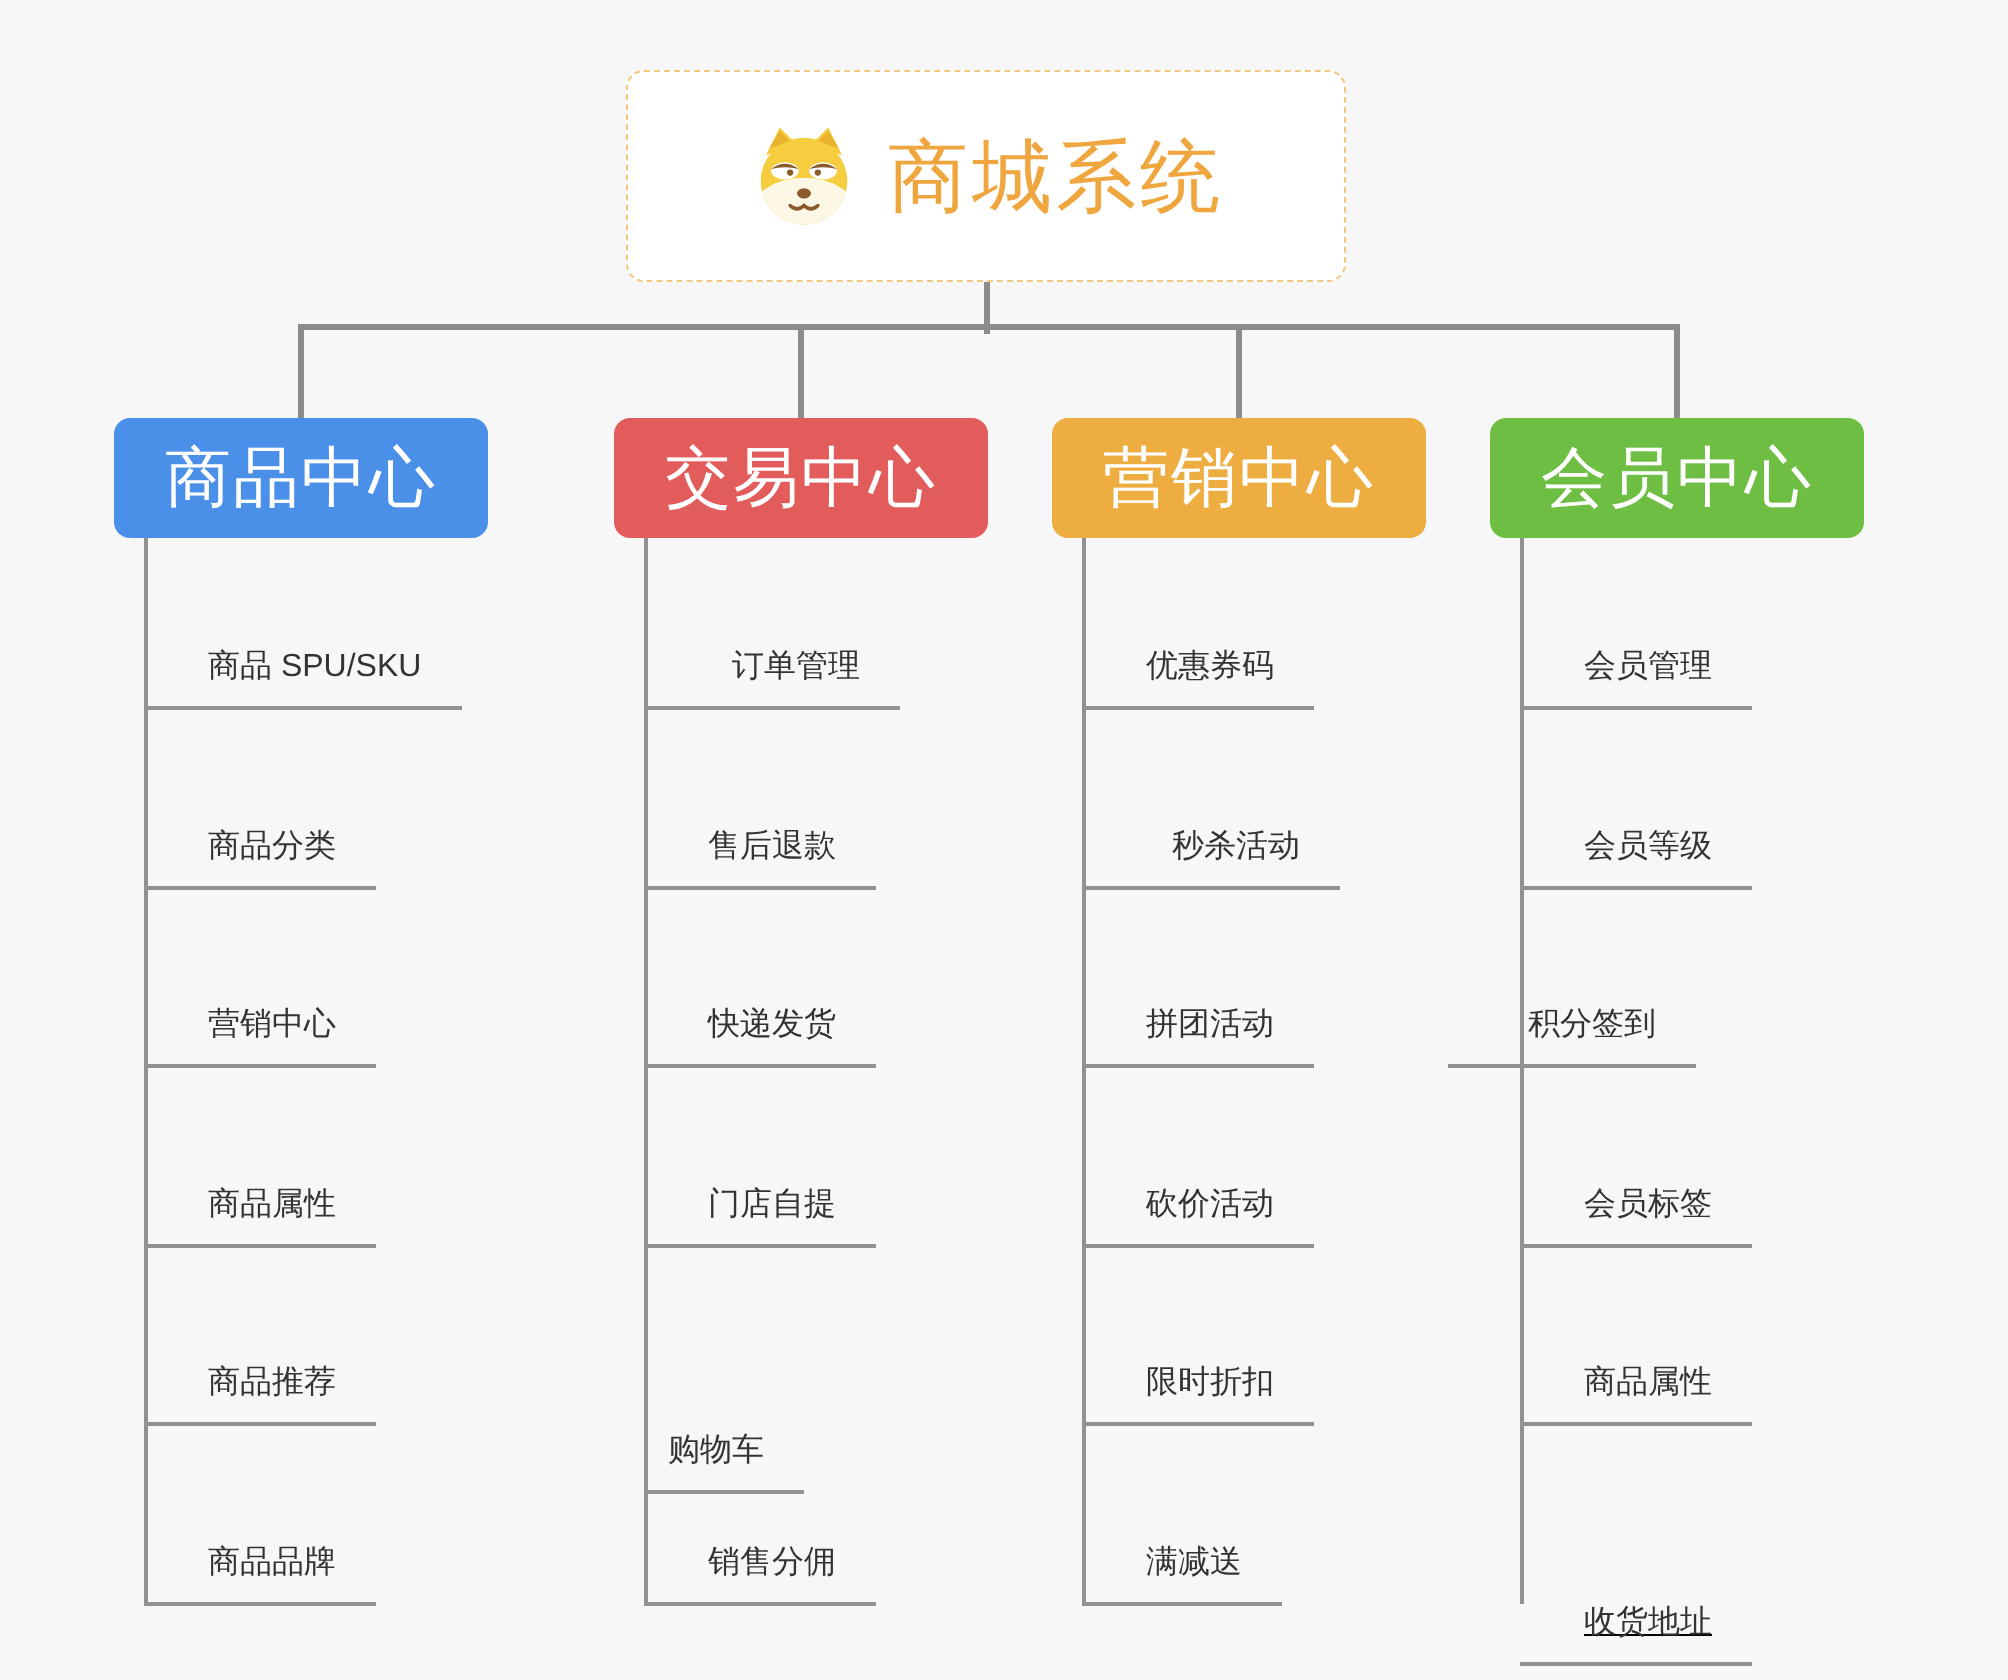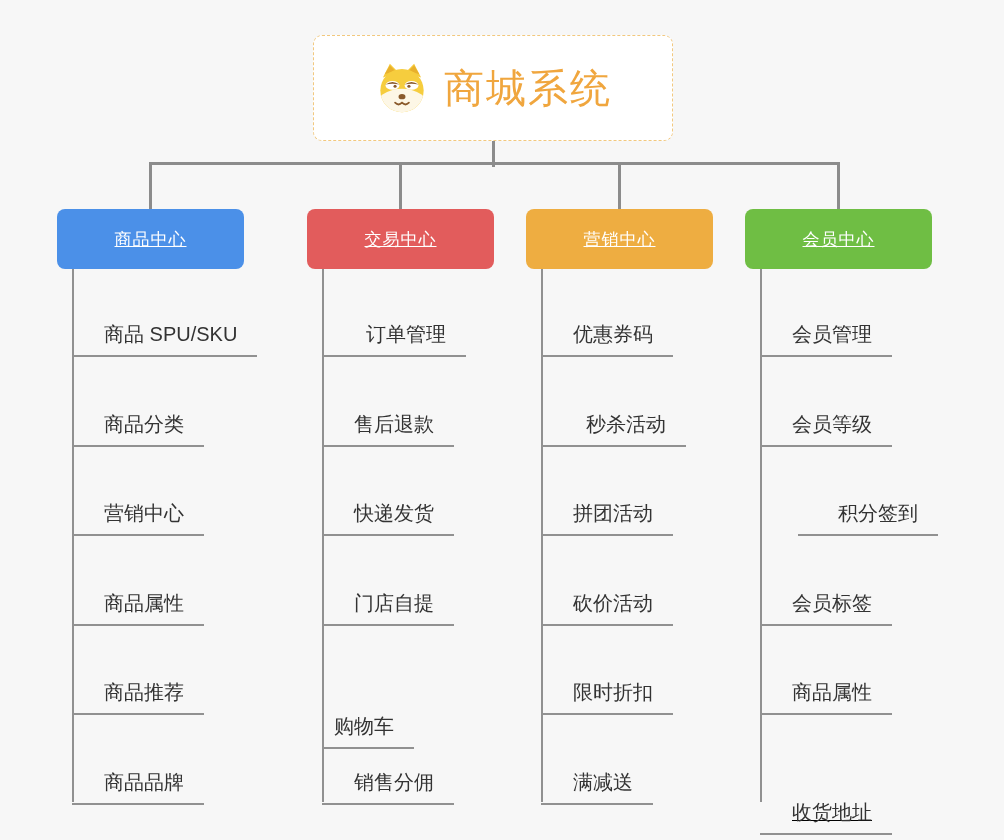--- a/index.html
+++ b/index.html
@@ -28,34 +28,34 @@
   .root-stem{left:492px;top:141px;width:3px;height:26px;}
   .bus{left:149px;top:162px;width:691px;height:3px;}
   .drop{position:absolute;background:#8c8c8c;width:3px;top:162px;height:47px;}
 
   
   .branch-box{
     position:absolute;top:209px;width:187px;height:60px;
     border-radius:8px;display:flex;align-items:center;justify-content:center;
     box-sizing:border-box;
   }
-  .branch-label{color:#ffffff;font-size:17px;letter-spacing:1px;text-decoration:underline;}
+  .branch-label{color:#ffffff;font-size:33px;letter-spacing:1px;}
 
   
   .spine{position:absolute;top:269px;width:2px;height:533px;background:#919191;}
 
   
   .leaf{
     position:absolute;
     display:inline-block;white-space:nowrap;
     padding:0 20px 6px 32px;
     border-bottom:2px solid #919191;
     line-height:26px;
   }
-  .leaf-label{font-size:20px;color:#333333;}
+  .leaf-label{font-size:16px;color:#333333;}
 </style>
 </head>
 <body>
 
 <div class="canvas">
 
   <div class="root-node">
     <svg class="doge-icon" viewBox="0 0 64 60" aria-hidden="true">
       <polygon points="10,18 18,2 28,12" fill="#f6c93b"></polygon>
       <polygon points="54,18 46,2 36,12" fill="#f6c93b"></polygon>
@@ -186,21 +186,21 @@
     <div class="spine" style="left: 760px;"></div>
 
   <div class="leaf" style="left: 760px; top: 321px;">
     <span class="leaf-label">会员管理</span>
   </div>
 
   <div class="leaf" style="left: 760px; top: 411px;">
     <span class="leaf-label">会员等级</span>
   </div>
 
-  <div class="leaf" style="left: 798px; top: 500px; padding-left: 40px;">
+  <div class="leaf" style="left: 724px; top: 500px; padding-left: 40px;">
     <span class="leaf-label">积分签到</span>
   </div>
 
   <div class="leaf" style="left: 760px; top: 590px;">
     <span class="leaf-label">会员标签</span>
   </div>
 
   <div class="leaf" style="left: 760px; top: 679px;">
     <span class="leaf-label">商品属性</span>
   </div>

